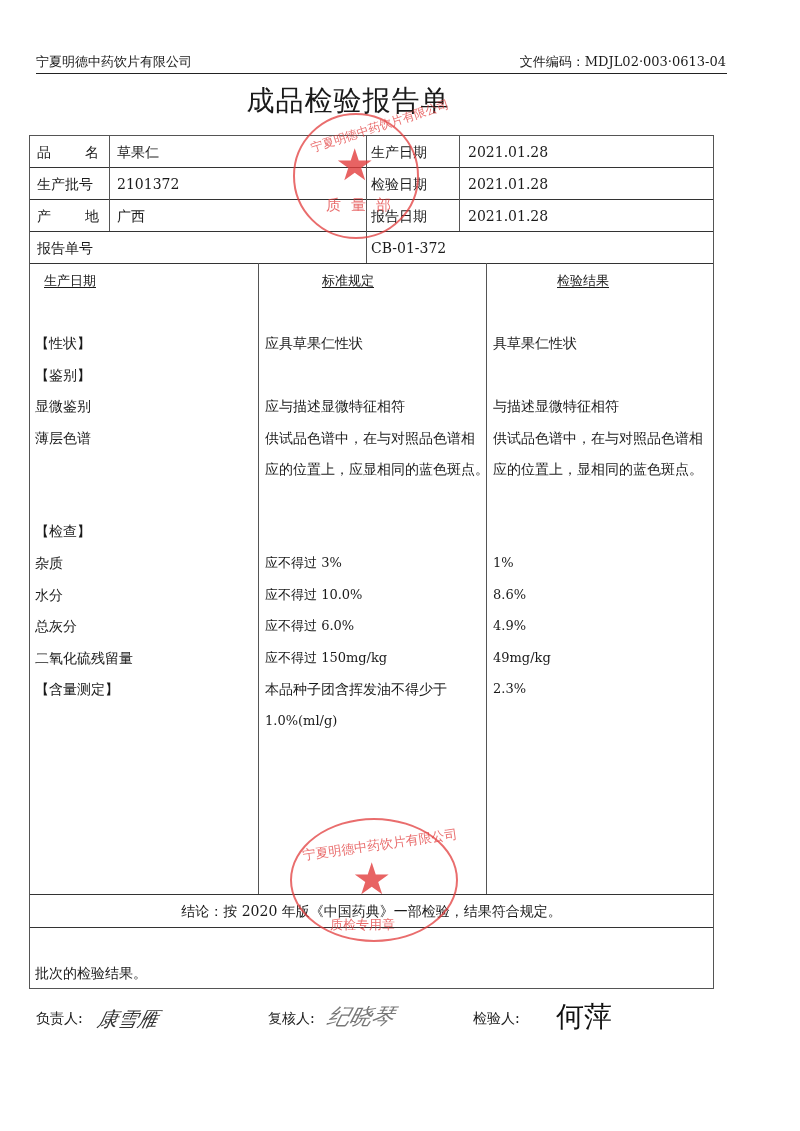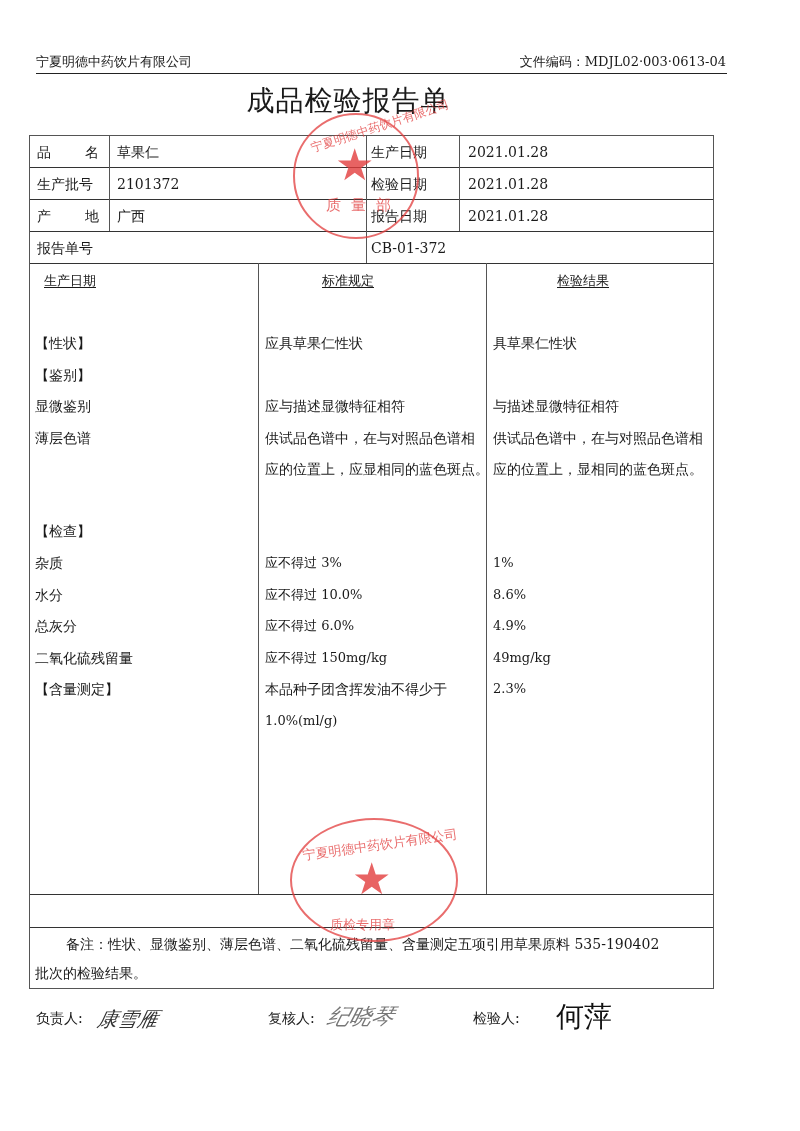--- a/index.html
+++ b/index.html
@@ -108,22 +108,22 @@
   <div class="cell" style="left:5px;top:514px;">二氧化硫残留量</div>
   <div class="cell" style="left:235px;top:514px;font-size:13px;">应不得过 150mg/kg</div>
   <div class="cell" style="left:463px;top:514px;font-size:13px;">49mg/kg</div>
 
   <div class="cell" style="left:5px;top:545px;">【含量测定】</div>
   <div class="cell" style="left:235px;top:545px;">本品种子团含挥发油不得少于</div>
   <div class="cell" style="left:463px;top:545px;font-size:13px;">2.3%</div>
 
   <div class="cell" style="left:235px;top:577px;font-size:13px;">1.0%(ml/g)</div>
 
+  <div class="cell" style="left:0;width:683px;top:767px;text-align:center;">结论：按 2020 年版《中国药典》一部检验，结果符合规定。</div>
 
-  <div class="cell" style="left:36px;top:800px;">备注：性状、显微鉴别、薄层色谱、二氧化硫残留量、含量测定五项引用草果原料 535-190402</div>
   <div class="cell" style="left:5px;top:829px;">批次的检验结果。</div>
 </div>
 
 <div class="seal" style="left:293px;top:113px;width:122px;height:122px;"></div>
 <div class="star" style="left:335px;top:143px;">★</div>
 <div class="seal-text" style="left:308px;top:118px;font-size:12px;transform:rotate(-18deg);">宁夏明德中药饮片有限公司</div>
 <div class="seal-text" style="left:326px;top:196px;letter-spacing:10px;">质量部</div>
 
 <div class="seal" style="left:290px;top:818px;width:164px;height:120px;"></div>
 <div class="star" style="left:352px;top:857px;">★</div>

